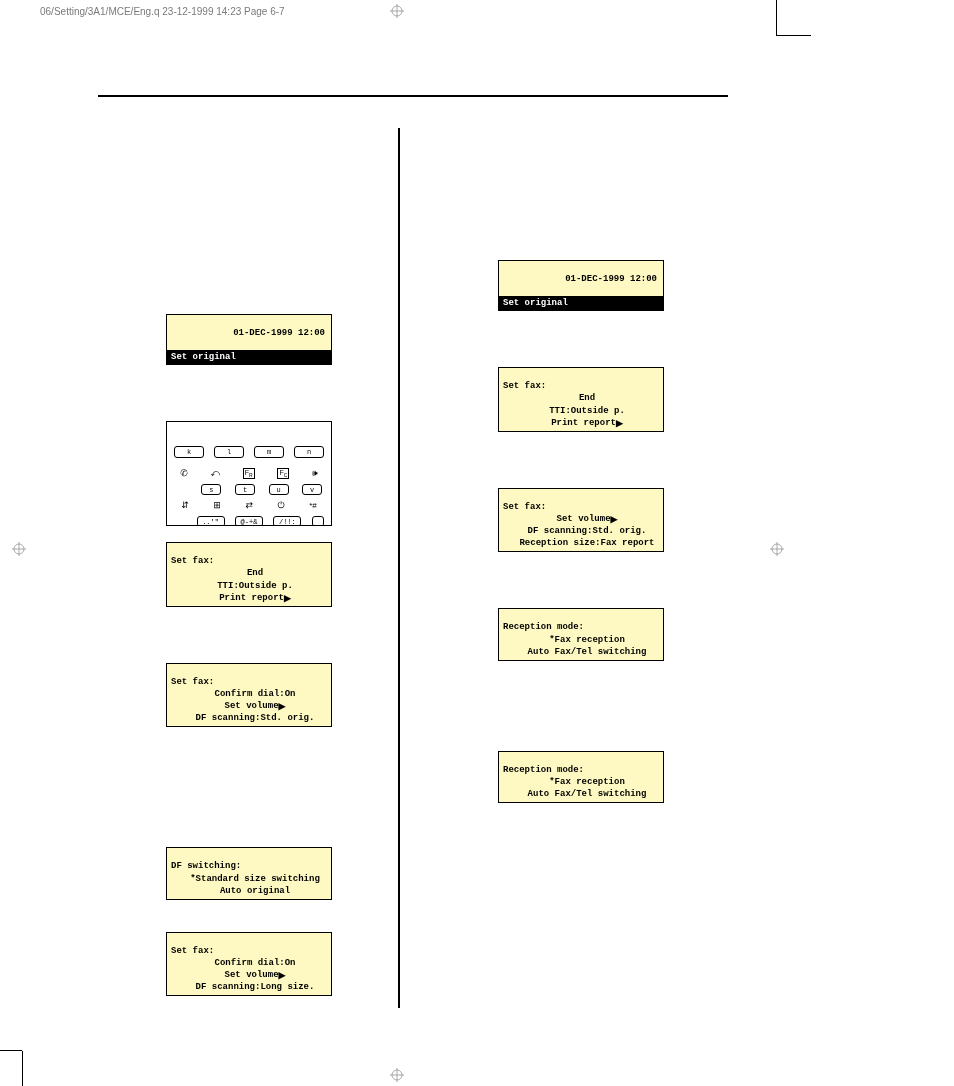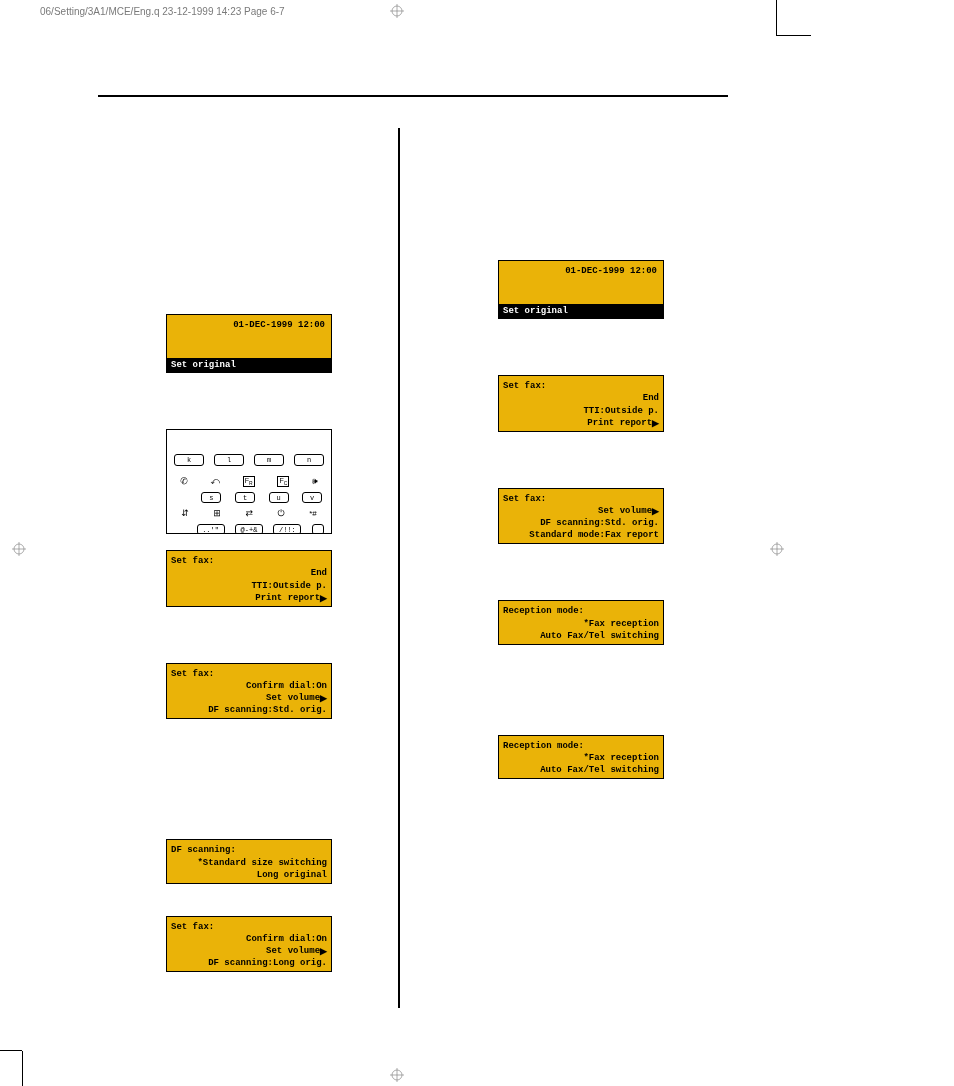--- a/index.html
+++ b/index.html
@@ -61,39 +61,39 @@
     width: 300px;
   }
   .col-left { left: 98px; top: 128px; }
   .col-right { left: 430px; top: 128px; }
 
   .lcd-block {
     border: 1px solid #000;
     font-size: 9px;
     font-weight: bold;
     line-height: 1.35;
-    padding: 4px 4px 2px 4px;
+    padding: 12px 4px 2px 4px;
     margin: 0 0 0 68px;
     width: 166px;
-    background: #eab308;
+    background: #fef9c3;
   }
   .lcd-date {
     text-align: right;
     padding-right: 2px;
   }
   .lcd-blank { height: 11px; }
   .lcd-reverse {
     background: #000;
     color: #fff;
-    margin: 16px -4px -2px -4px;
+    margin: 0 -4px -2px -4px;
     padding: 1px 4px;
   }
   .lcd-row {
     display: flex;
-    justify-content: flex-end;
+    justify-content: center;
     padding-left: 12px;
   }
   .arrow-r {
     display: inline-block;
     font-family: Arial, sans-serif;
     font-size: 9px;
   }
 
   .keypad {
     border: 1px solid #000;
@@ -261,46 +261,46 @@
       </div>
     <div class="lcd-row">
         <span>DF scanning</span>
         <span>:Std. orig.</span>
       </div>
   </div>
 
   <div class="spacer-xl"></div>
 
   <div class="lcd-block">
-    <div>DF scanning:</div>
+    <div>DF switching:</div>
     <div class="lcd-row">
         <span>*Standard size switching</span>
         <span></span>
       </div>
     <div class="lcd-row">
-        <span>Long original</span>
+        <span>Auto original</span>
         <span></span>
       </div>
   </div>
 
   <div class="spacer-sm"></div>
 
   <div class="lcd-block">
     <div>Set fax:</div>
     <div class="lcd-row">
         <span>Confirm dial</span>
         <span>:On</span>
       </div>
     <div class="lcd-row">
         <span>Set volume</span>
         <span class="arrow-r">▶</span>
       </div>
     <div class="lcd-row">
         <span>DF scanning</span>
-        <span>:Long orig.</span>
+        <span>:Long size.</span>
       </div>
   </div>
 </div>
 
 <div class="col-right">
   <div style="height:132px;"></div>
 
   <div class="lcd-block">
     <div class="lcd-date">01-DEC-1999 12:00</div>
     <div class="lcd-blank"></div>
@@ -331,21 +331,21 @@
     <div>Set fax:</div>
     <div class="lcd-row">
         <span>Set volume</span>
         <span class="arrow-r">▶</span>
       </div>
     <div class="lcd-row">
         <span>DF scanning</span>
         <span>:Std. orig.</span>
       </div>
     <div class="lcd-row">
-        <span>Standard mode</span>
+        <span>Reception size</span>
         <span>:Fax report</span>
       </div>
   </div>
 
   <div class="spacer-md"></div>
 
   <div class="lcd-block">
     <div>Reception mode:</div>
     <div class="lcd-row">
         <span>*Fax reception</span>

